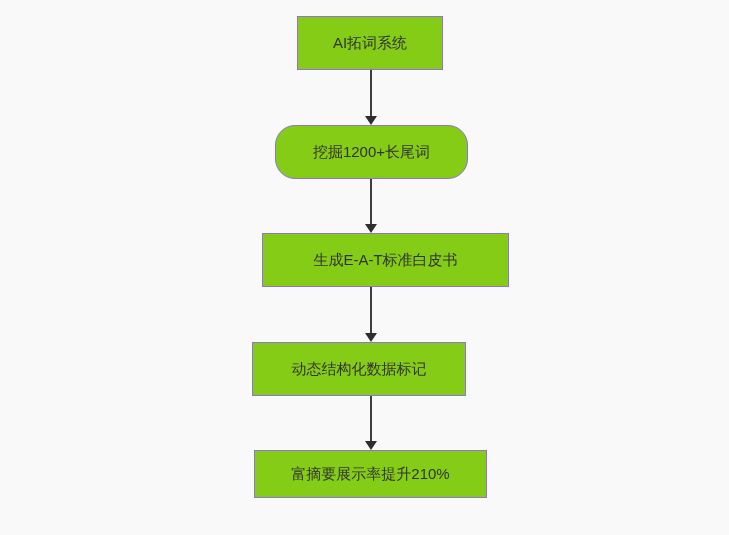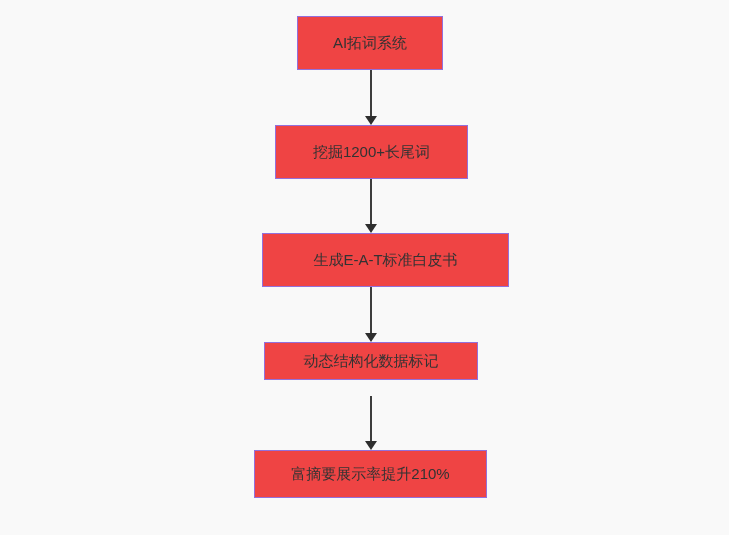--- a/index.html
+++ b/index.html
@@ -14,34 +14,34 @@
     overflow: hidden;
   }
   .canvas {
     position: relative;
     width: 729px;
     height: 535px;
   }
   .node {
     position: absolute;
     box-sizing: border-box;
-    background: #ef4444;
+    background: #84cc16;
     border: 1px solid #9370DB;
     color: #333333;
     font-size: 15px;
     display: flex;
     align-items: center;
     justify-content: center;
     text-align: center;
     white-space: nowrap;
   }
   .node-1 { left: 297px; top: 16px;  width: 146px; height: 54px; }
-  .node-2 { left: 275px; top: 125px; width: 193px; height: 54px; }
+  .node-2 { left: 275px; top: 125px; width: 193px; height: 54px; border-radius: 20px; }
   .node-3 { left: 262px; top: 233px; width: 247px; height: 54px; }
-  .node-4 { left: 264px; top: 342px; width: 214px; height: 38px; }
+  .node-4 { left: 252px; top: 342px; width: 214px; height: 54px; }
   .node-5 { left: 254px; top: 450px; width: 233px; height: 48px; }
   .arrow {
     position: absolute;
     left: 365px;
     width: 12px;
     display: flex;
     flex-direction: column;
     align-items: center;
   }
   .arrow-1 { top: 70px;  height: 55px; }

